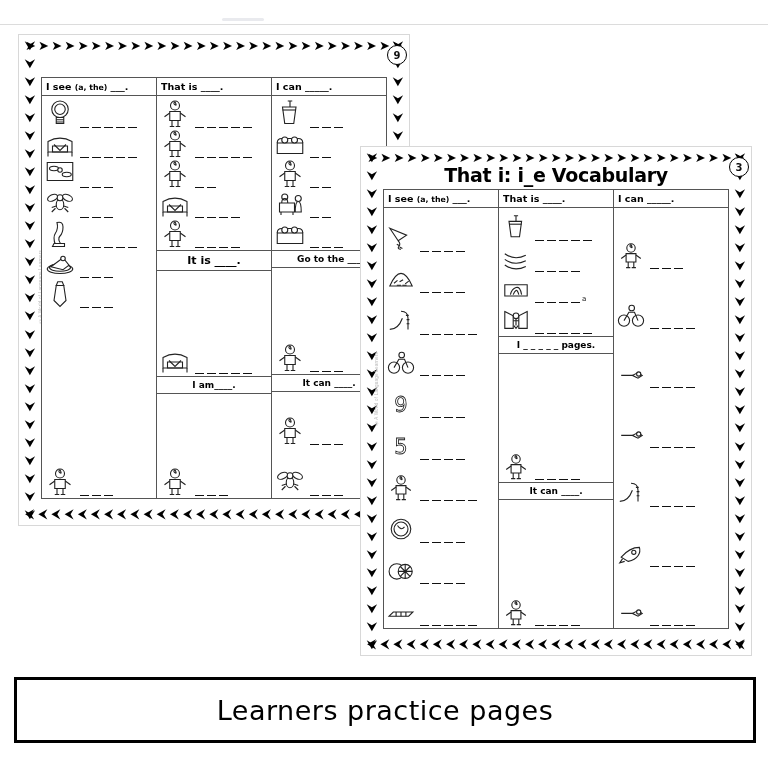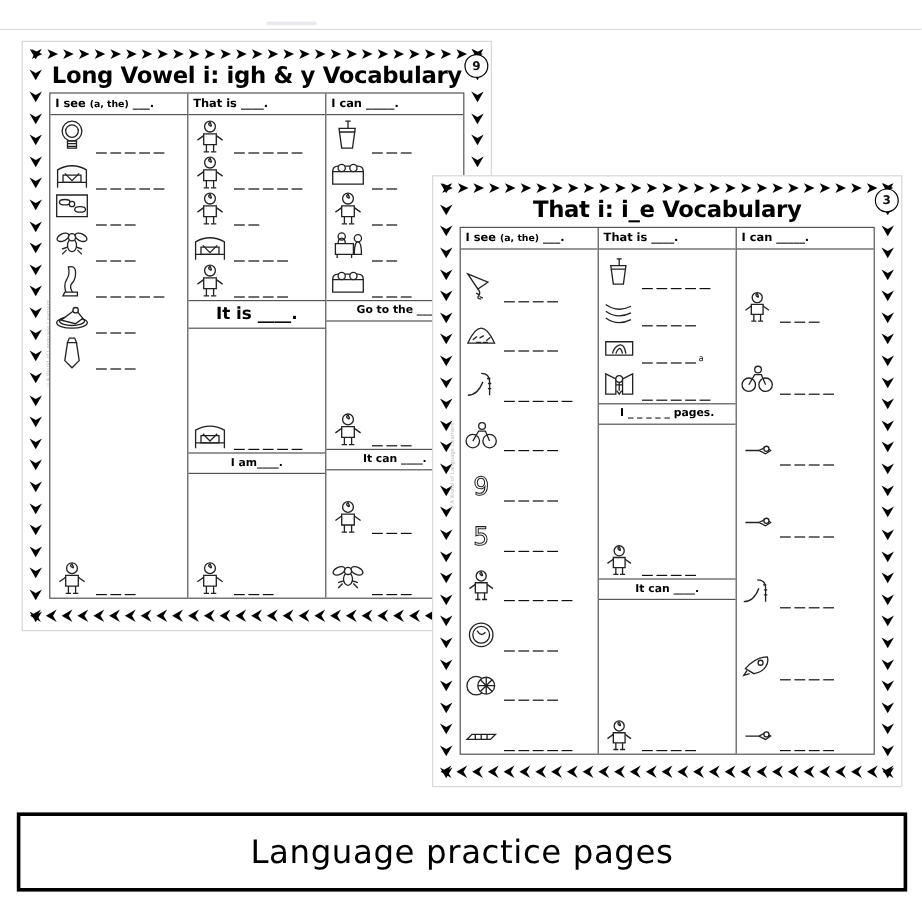--- a/index.html
+++ b/index.html
@@ -180,21 +180,20 @@
         <span>⮟</span>
         <span>⮟</span>
         <span>⮟</span>
         <span>⮟</span>
         <span>⮟</span>
         <span>⮟</span>
         <span>⮟</span>
         <span>⮟</span>
       </div>
 
-    <div class="title" style="top:17px;font-size:19px;">Long Vowel i: igh &amp; y Vocabulary</div>
 
     <div class="pagenum" style="right:2px;top:10px;">9</div>
 
     <div class="wm" style="left:19px;top:215px;">©A World of Language Learners</div>
 
     <div class="tbl" id="t1" style="left:22px;top:42px;right:22px;bottom:26px;">
         <div class="col">
           <div class="cellhdr" style="font-size: 9.5px;"><span>I see</span> <span class="lite">(a, the)</span> <span>___.</span></div>
           <div class="slot nb" style="display: flex; flex-direction: column; justify-content: space-around; padding: 2px 3px;">
             <div style="display: flex; align-items: flex-end; gap: 2px; flex: 1 1 0%; min-height: 0px;">
@@ -385,21 +384,21 @@
                 <path d="M13 38h6M21 38h6" stroke="#222" fill="#fff" stroke-width="1.1" vector-effect="non-scaling-stroke"></path>
               </svg>
               <span class="blanks">
                 <i style="width:9px"></i>
                 <i style="width:9px"></i>
                 <i style="width:9px"></i>
                 <i style="width:9px"></i>
               </span>
             </div>
           </div>
-          <div class="cellhdr" style="border-top: 1.2px solid rgb(85, 85, 85); text-align: center; font-size: 14px;">It is ____.</div>
+          <div class="cellhdr" style="border-top: 1.2px solid rgb(85, 85, 85); text-align: center; font-size: 11px;">It is ____.</div>
           <div class="slot nb" style="display: flex; flex-direction: column; justify-content: space-around; padding: 2px 3px;">
             <div style="display: flex; align-items: flex-end; gap: 2px; flex: 1 1 0%; min-height: 0px;">
               <svg class="art" width="30" height="30" viewBox="0 0 40 40">
                 <path d="M4 18q16-9 32 0v14H4z" stroke="#222" fill="#fff" stroke-width="1.1" vector-effect="non-scaling-stroke"></path>
                 <path d="M4 32v6M36 32v6" stroke="#222" fill="none" stroke-width="1.1" vector-effect="non-scaling-stroke"></path>
              <path d="M12 22l8 8 8-8" stroke="#222" fill="none" stroke-width="1.1" vector-effect="non-scaling-stroke"></path>
                 <rect x="10" y="24" width="20" height="8" stroke="#222" fill="none" stroke-width="1.1" vector-effect="non-scaling-stroke"></rect>
               </svg>
               <span class="blanks">
                 <i style="width:9px"></i>
@@ -1017,14 +1016,14 @@
               </span>
             </div>
           </div>
         </div>
       </div>
 
   </div>
 </div>
 
 <div class="caption" style="left:14px;top:677px;width:736px;height:60px;">
-  <span>Language practice pages</span>
+  <span>Learners practice pages</span>
 </div>
 
 </body></html>

